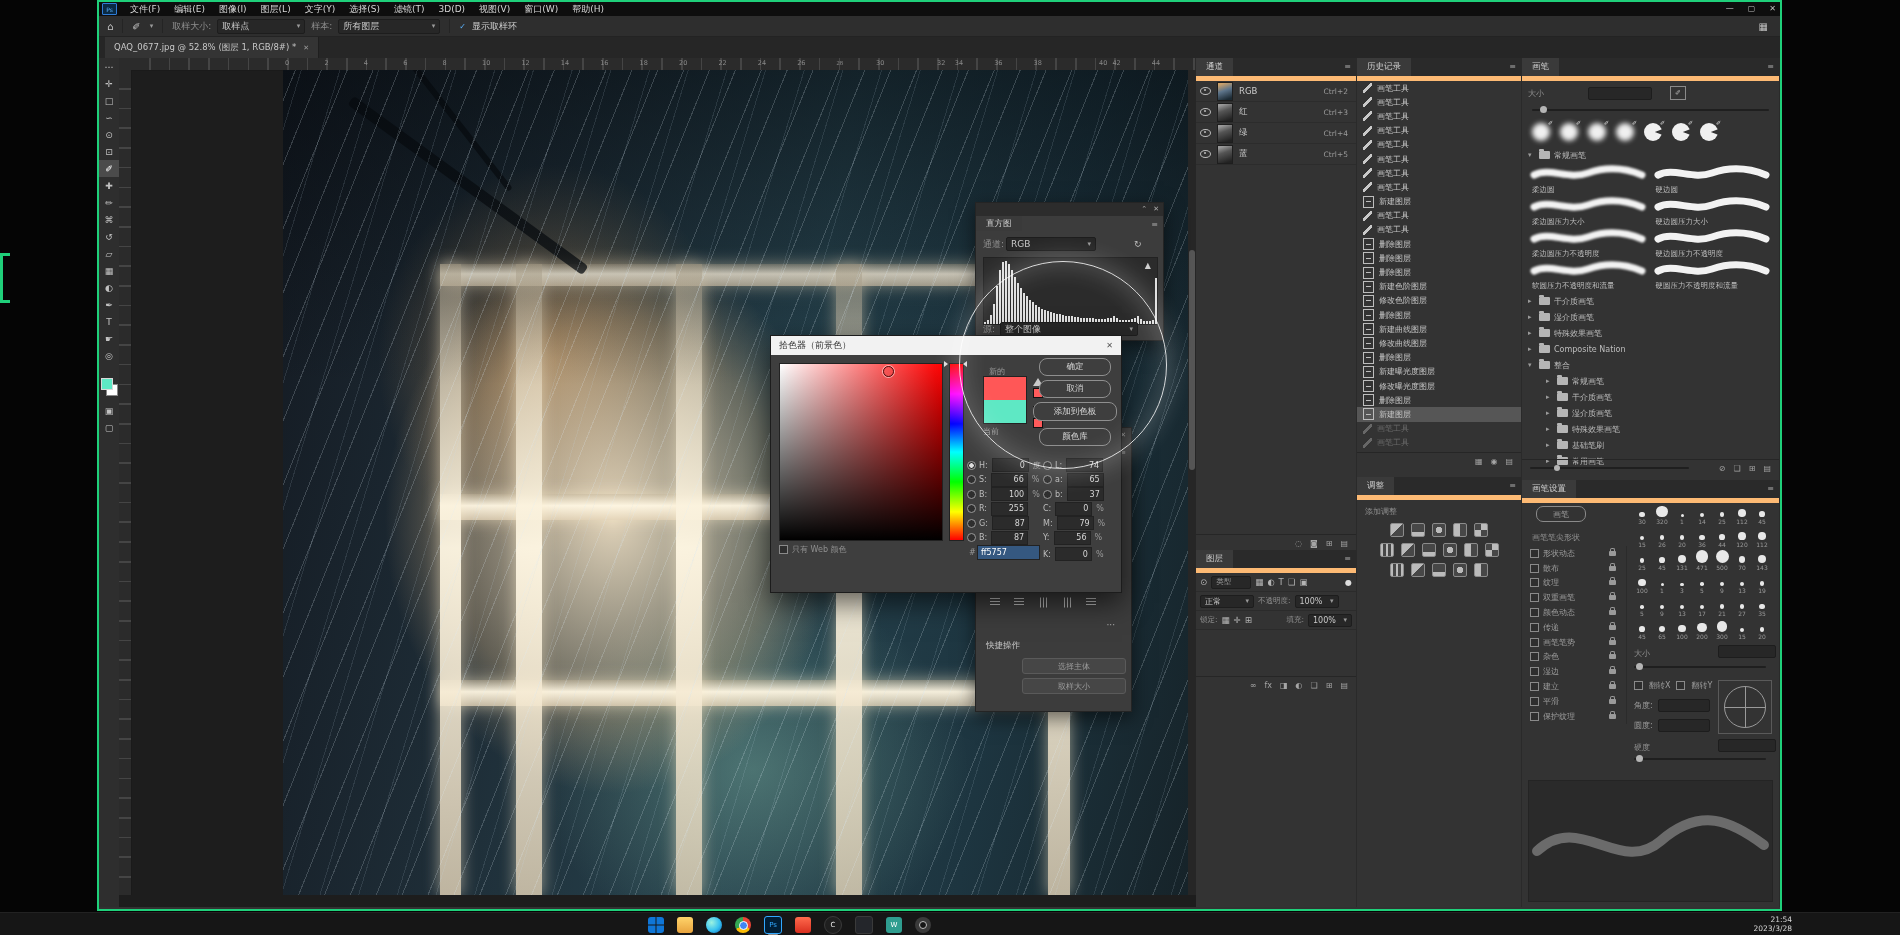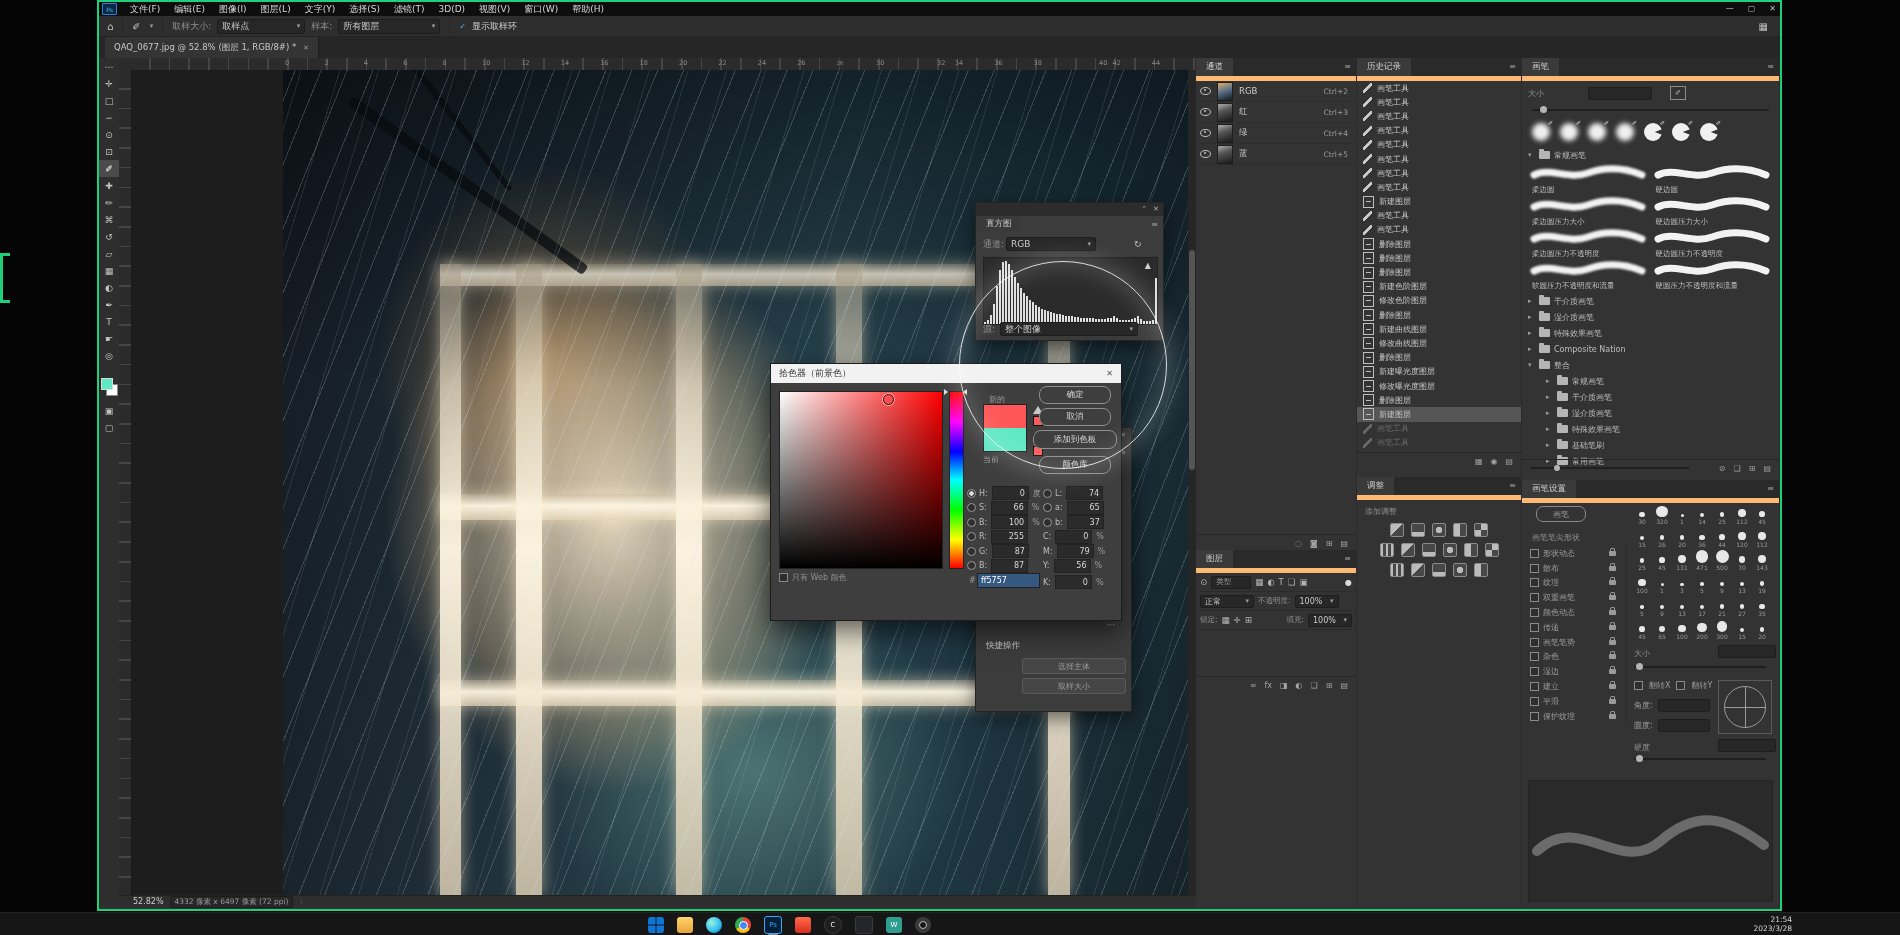--- a/index.html
+++ b/index.html
@@ -121,21 +121,21 @@
   .lock{width:7px;height:5px;background:#9a9a9a;border-radius:1px;position:relative;margin-left:auto;margin-right:10px;flex:none;}
   .lock::before{content:"";position:absolute;left:1px;top:-3px;width:3px;height:3px;border:1px solid #9a9a9a;border-bottom:none;border-radius:2px 2px 0 0;}
   .slider{height:2px;background:#1f1f1f;border-radius:1px;position:relative;}
   .slider i{position:absolute;top:-3px;width:7px;height:7px;background:#b5b5b5;border-radius:50%;}
   
   .float{position:absolute;background:#3c3c3c;border:1px solid #242424;box-shadow:0 6px 18px rgba(0,0,0,.55);}
   #histpanel .hbars{position:absolute;left:7px;top:54px;width:173px;height:66px;background:#2b2b2b;border:1px solid #222;
         display:flex;align-items:flex-end;overflow:hidden;}
   .hbar{width:2px;margin-right:1px;background:#e0e0e0;flex:none;}
   
-  #picker{position:absolute;background:#3e3e3e;border:1px solid #1c1c1c;box-shadow:0 10px 26px rgba(0,0,0,.6);margin-top:28px;}
+  #picker{position:absolute;background:#3e3e3e;border:1px solid #1c1c1c;box-shadow:0 10px 26px rgba(0,0,0,.6);}
   #picker-title{position:absolute;left:0;top:0;right:0;height:19px;background:#f2f2f2;color:#333;
         display:flex;align-items:center;padding-left:8px;font-size:9px;}
   #picker-field{position:absolute;left:8px;top:27px;width:162px;height:176px;border:1px solid #222;
         background:linear-gradient(to top,#000,rgba(0,0,0,0)),linear-gradient(to right,#fff,#f00);}
   #field-ring{position:absolute;width:9px;height:9px;border:1.5px solid #4d0d0d;border-radius:50%;box-shadow:0 0 0 1px rgba(255,255,255,.55);}
   #hue{position:absolute;left:178px;top:27px;width:13px;height:176px;border:1px solid #222;
         background:linear-gradient(to bottom,#f00,#f0f 17%,#00f 34%,#0ff 50%,#0f0 67%,#ff0 84%,#f00);}
   .huearrow{position:absolute;width:0;height:0;border-top:3px solid transparent;border-bottom:3px solid transparent;}
   .swl{position:absolute;font-size:8px;color:#9c9c9c;}
   .pkbtn{position:absolute;border:1px solid #8f8f8f;border-radius:8px;color:#d6d6d6;display:flex;align-items:center;
@@ -298,25 +298,20 @@
         <div class="branch" style="left:90px;top:50px;width:170px;height:6px;transform:rotate(52deg)"></div>
         <div id="img-darktop"></div>
         <div id="rain"></div>
       </div>
 
       <div id="vscroll">
         <div id="vscroll-thumb"></div>
       </div>
     </div>
 
-    <div id="statusbar">
-      <span>52.82%</span>
-      <span class="box" style="height:10px;font-size:7.5px;color:#9a9a9a">4332 像素 x 6497 像素 (72 ppi)</span>
-      <span class="dim" style="font-size:7px">〉</span>
-    </div>
 
     <div id="dock">
 
       <div class="pcol" style="left:0;width:160px">
         <div class="phead">
             <div class="ptab">通道</div>
           <div class="pmenu">≡</div>
           </div>
         <div id="channels-list">
             <div class="chrow">

